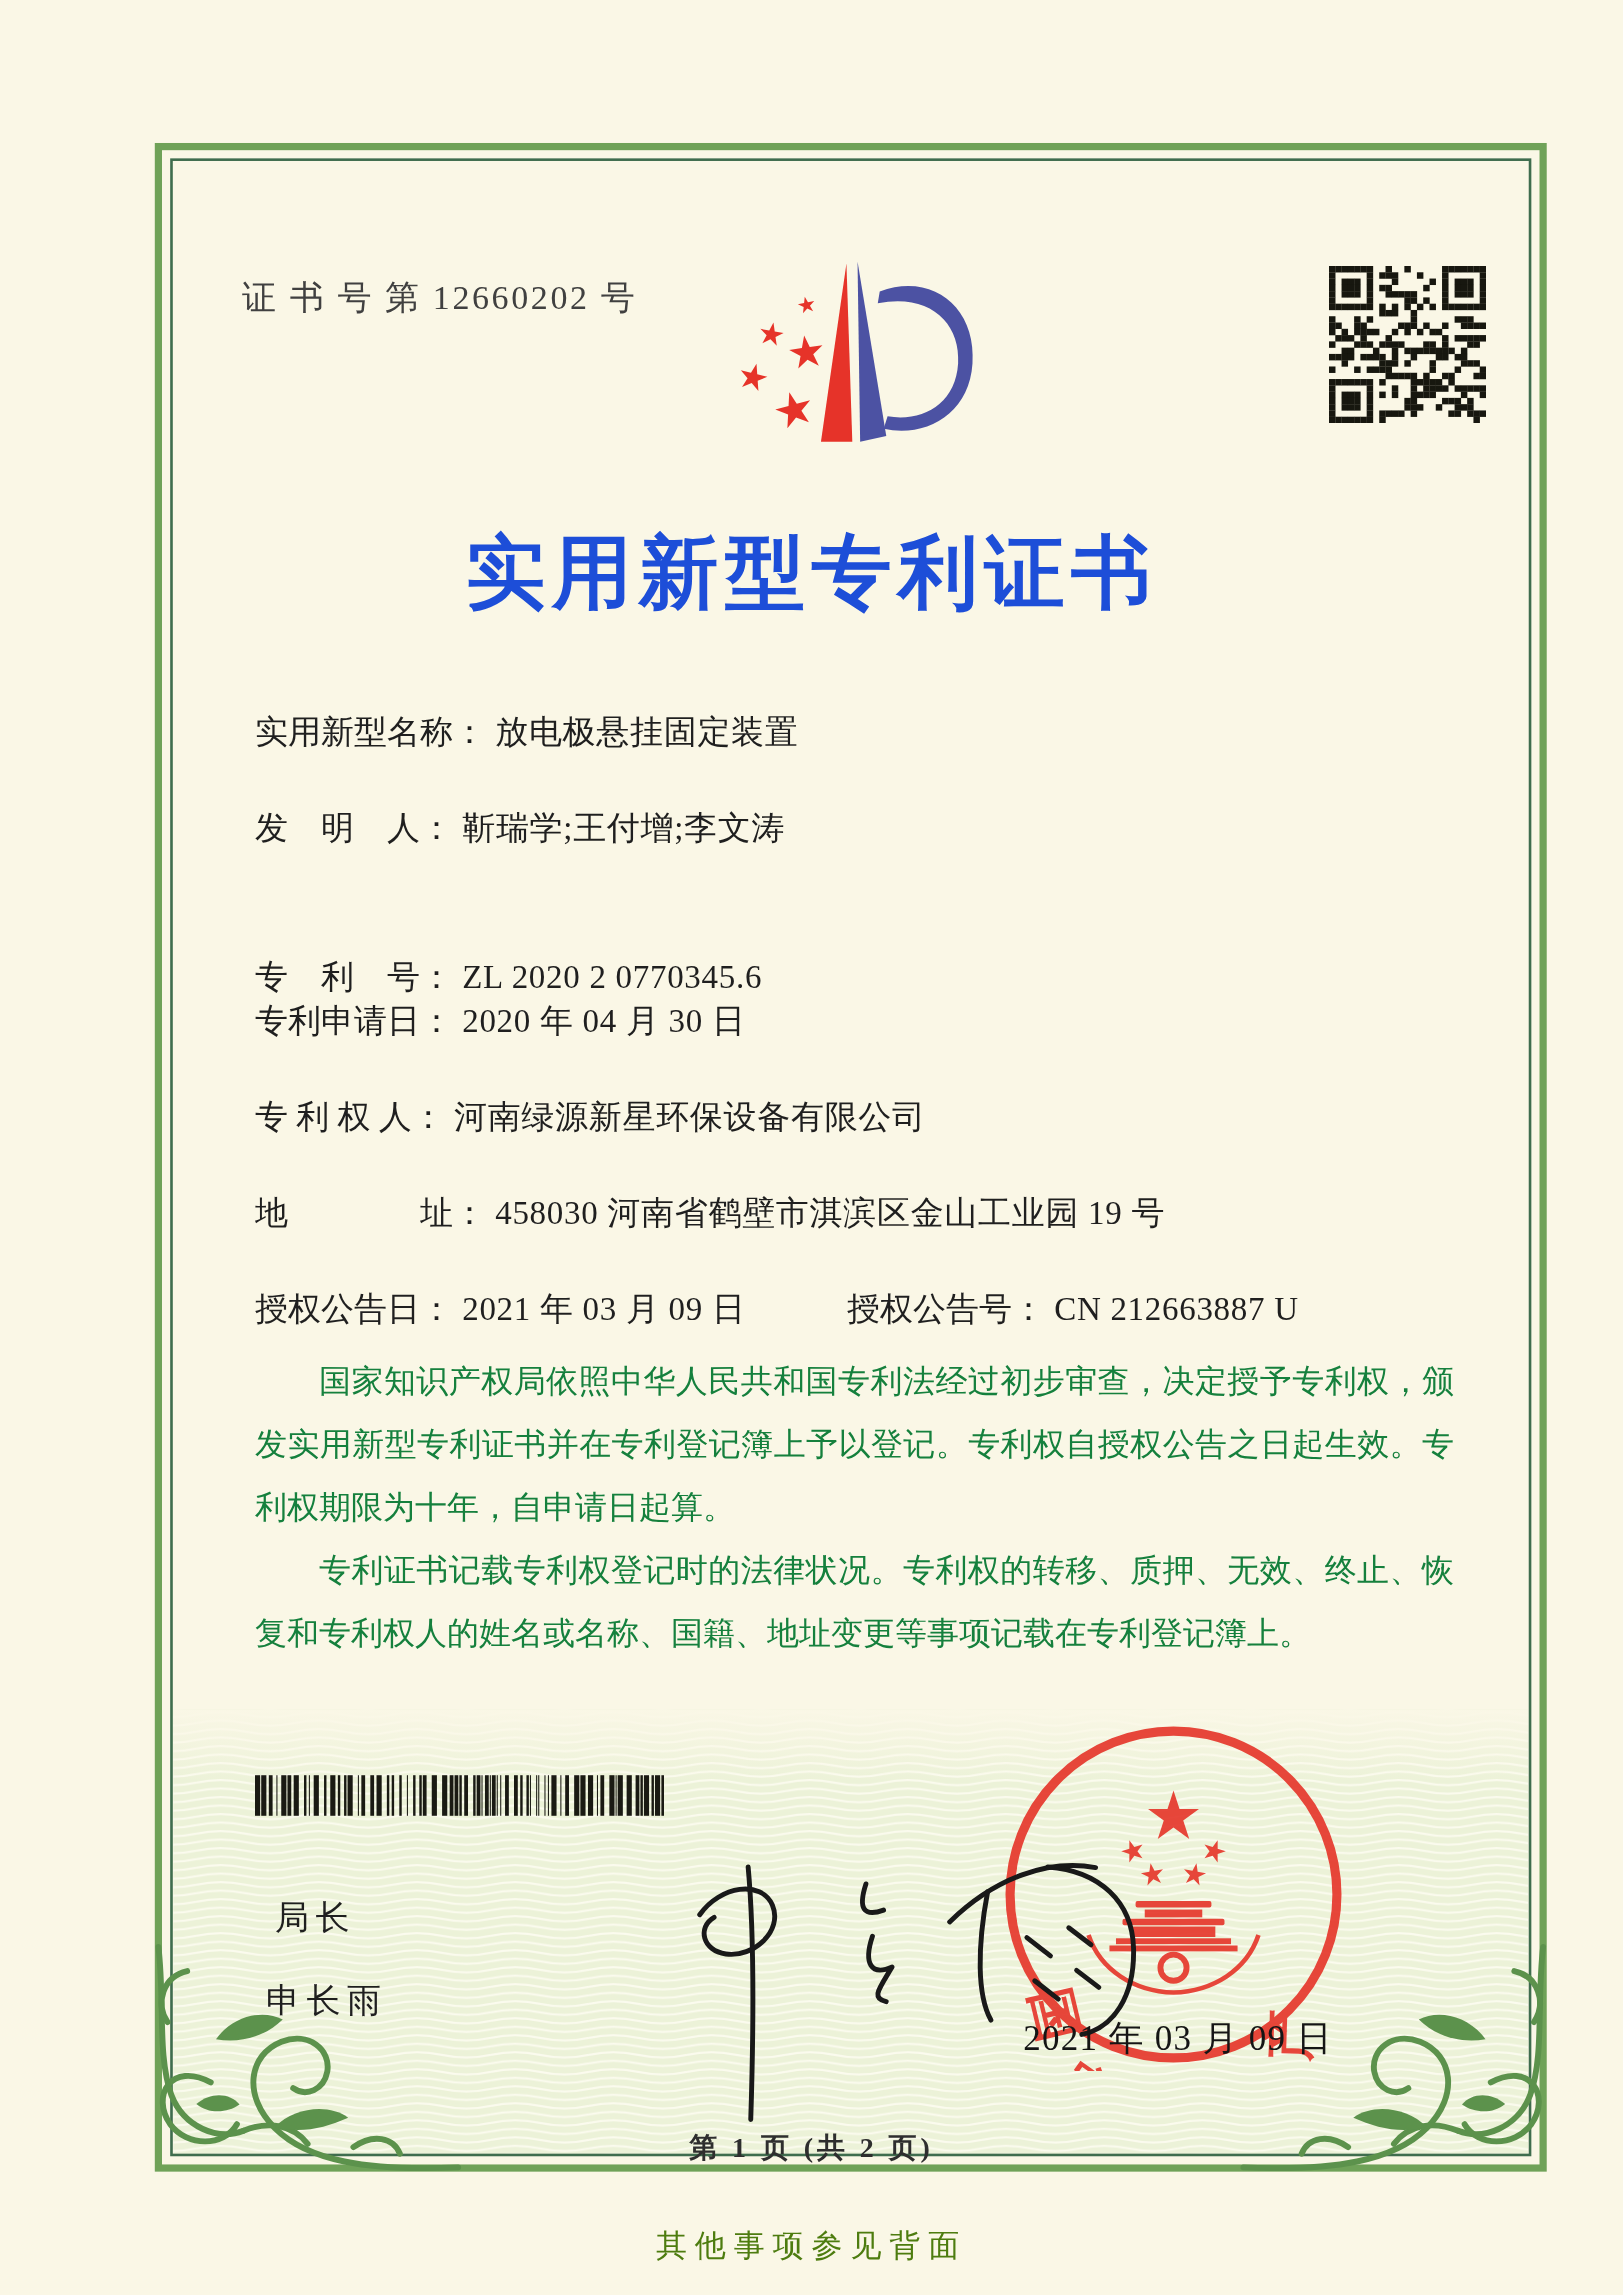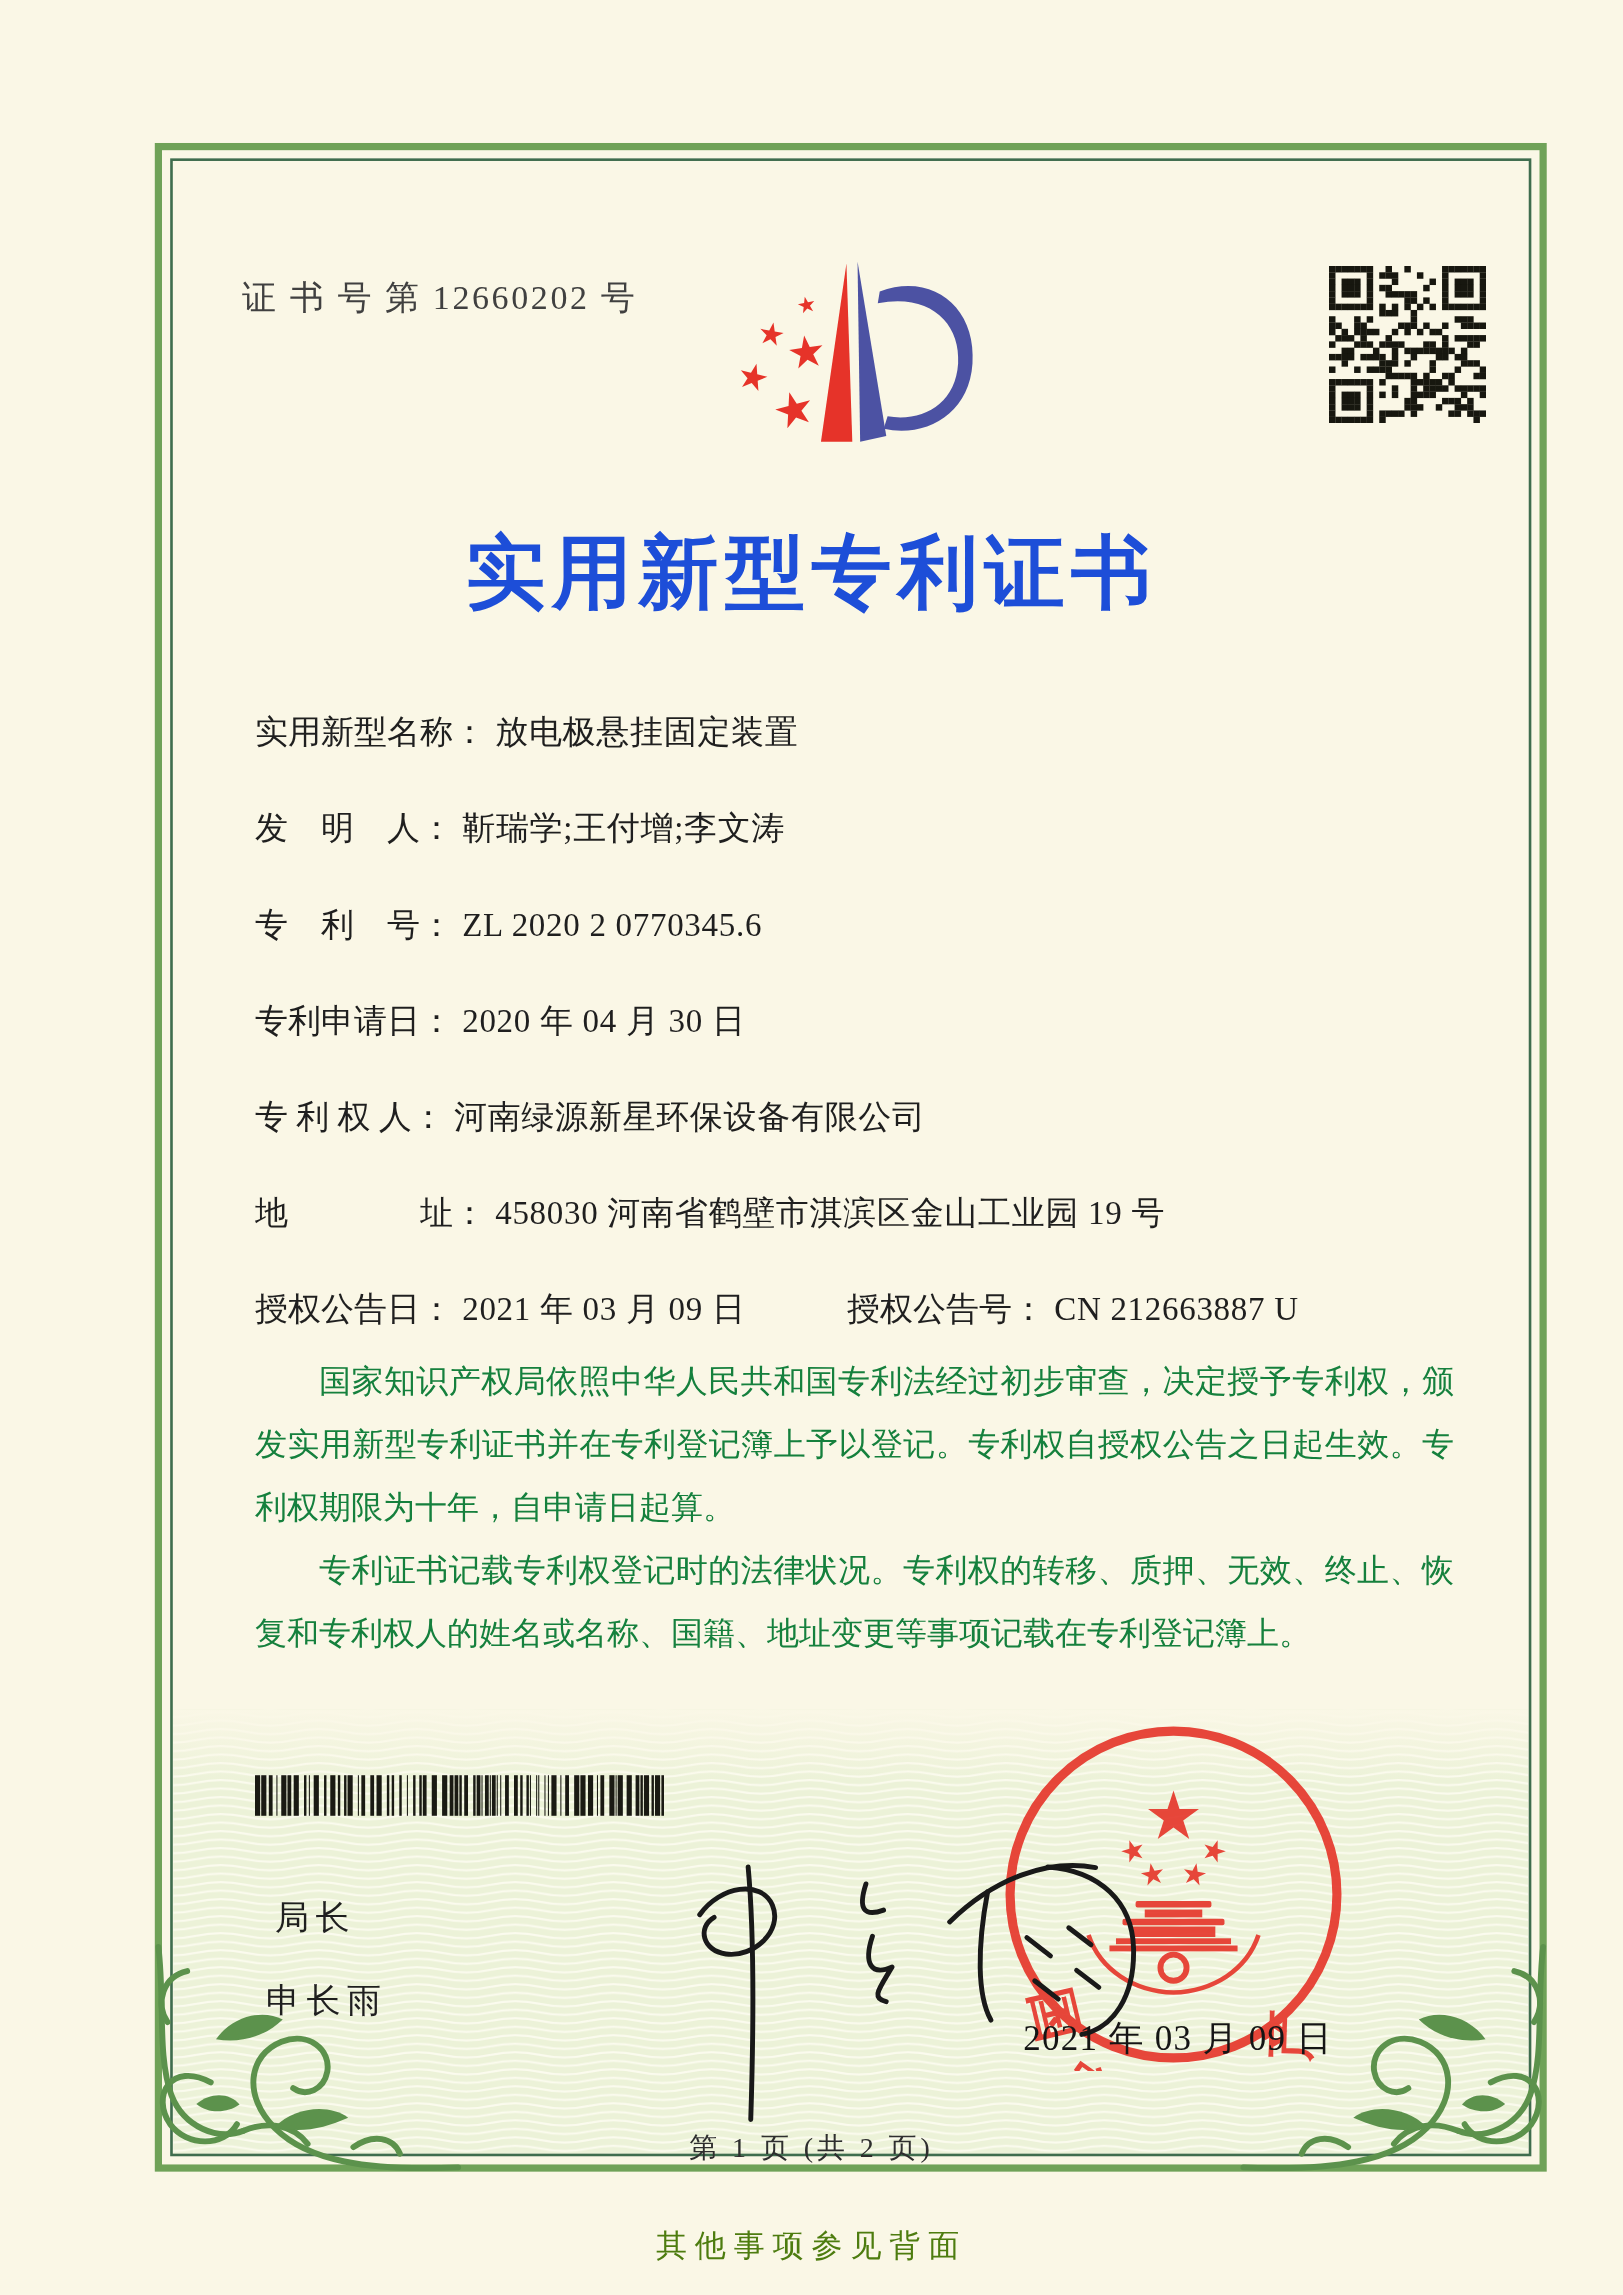--- a/index.html
+++ b/index.html
@@ -33,21 +33,21 @@
   
   #barcode-svg{left:255px;top:1775px;z-index:3;}
   
   #signer-role{left:275px;top:1895px;font-size:34px;letter-spacing:6.5px;z-index:3;}
   #signer-name{left:266px;top:1978px;font-size:34px;letter-spacing:6.5px;z-index:3;}
   #sig-svg{left:655px;top:1846px;z-index:3;}
   
   #seal-svg{left:997px;top:1718px;z-index:2;opacity:.94;}
   #seal-date{left:1008px;top:2015px;width:340px;text-align:center;font-size:35px;letter-spacing:1.3px;color:#151515;z-index:4;}
   
-  #page-indicator{left:0;top:2129px;width:1623px;text-align:center;font-size:28px;letter-spacing:3.9px;color:#2e2e2e;z-index:3;}
+  #page-indicator{left:0;top:2129px;width:1623px;text-align:center;font-size:28px;letter-spacing:3.9px;color:#2e2e2e;z-index:3;font-weight:bold;}
   #back-note{left:0;top:2225px;width:1623px;text-align:center;font-size:31px;letter-spacing:7.9px;color:#4d7c0f;z-index:3;}
 </style>
 </head>
 <body>
 
 <div id="page">
 
   <svg id="bg-svg" class="abs" width="1623" height="2295" viewBox="0 0 2480 3507">
     <defs>
       <path id="star5" d="M0,-10 L2.245,-3.09 L9.511,-3.09 L3.633,1.18 L5.878,8.09 L0,3.82 L-5.878,8.09 L-3.633,1.18 L-9.511,-3.09 L-2.245,-3.09 Z"></path>
@@ -397,21 +397,21 @@
     </svg>
 
   <div id="title" class="abs">实用新型专利证书</div>
 
   <div class="row abs" style="top:710px">
     <span class="lbl">实用新型名称：</span><span class="val">放电极悬挂固定装置</span>
   </div>
   <div class="row abs" style="top:806px">
     <span class="lbl">发　明　人：</span><span class="val">靳瑞学;王付增;李文涛</span>
   </div>
-  <div class="row abs" style="top:903px">
+  <div class="row abs" style="top:955px">
     <span class="lbl">专　利　号：</span><span class="val">ZL 2020 2 0770345.6</span>
   </div>
   <div class="row abs" style="top:999px">
     <span class="lbl">专利申请日：</span><span class="val">2020 年 04 月 30 日</span>
   </div>
   <div class="row abs" style="top:1095px">
     <span class="lbl">专 利 权 人：</span><span class="val">河南绿源新星环保设备有限公司</span>
   </div>
   <div class="row abs" style="top:1191px">
     <span class="lbl">地　　　　址：</span><span class="val">458030 河南省鹤壁市淇滨区金山工业园 19 号</span>

